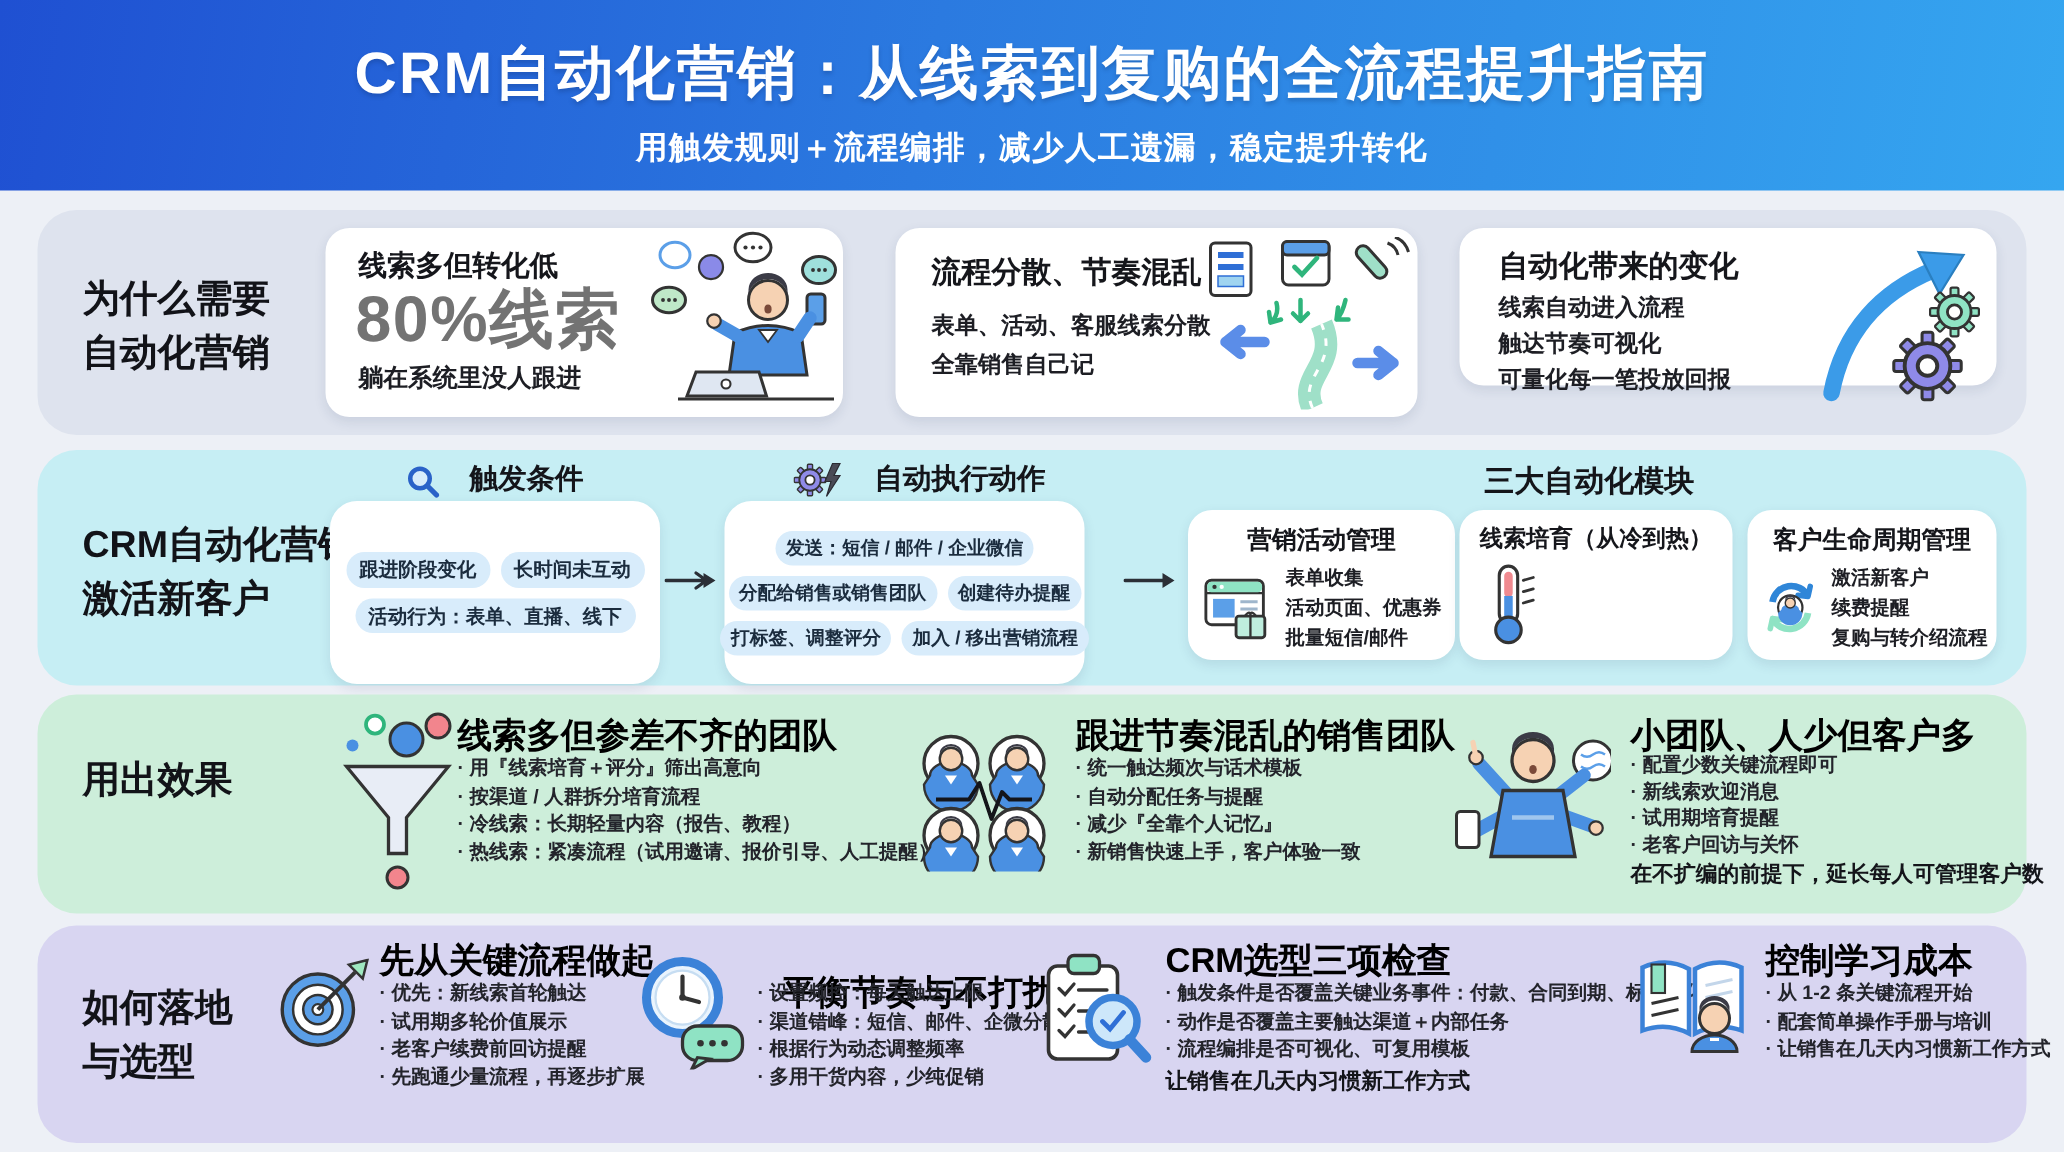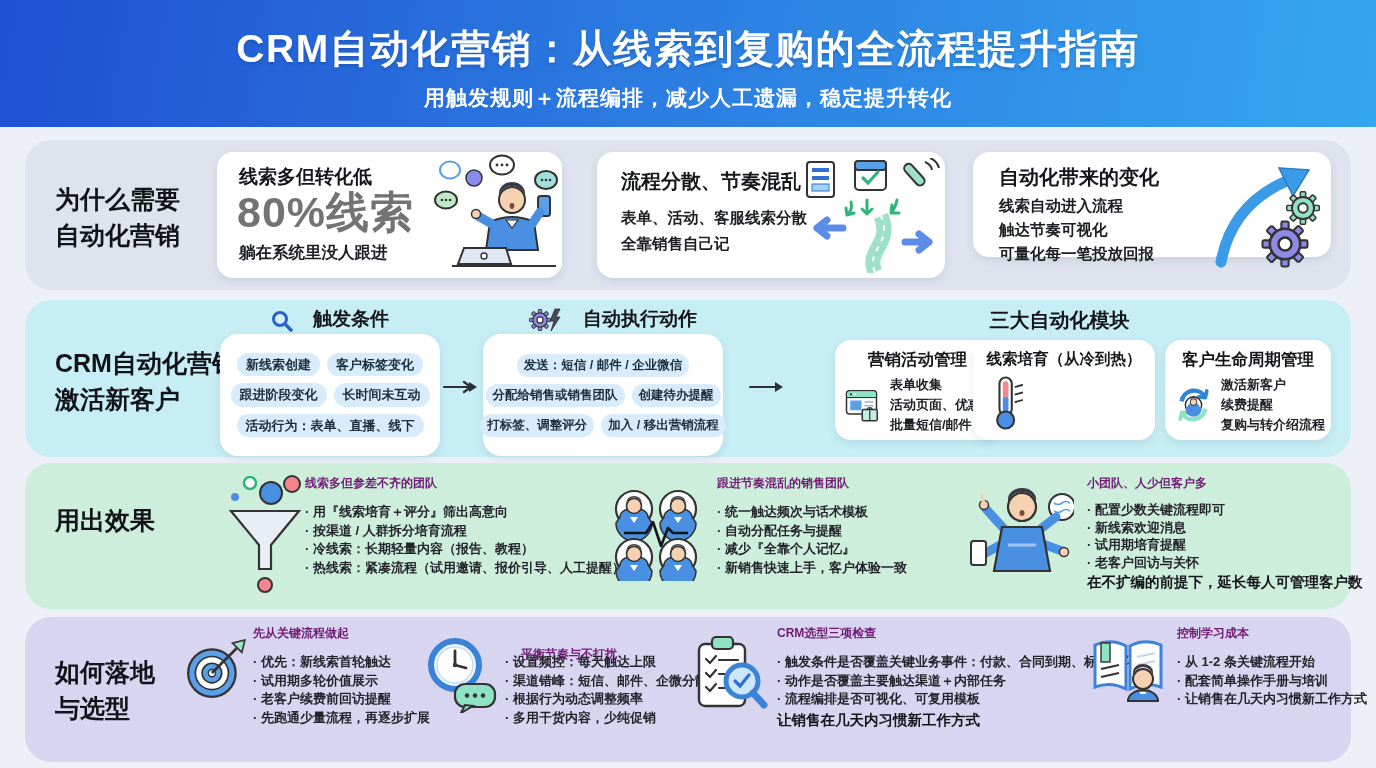--- a/index.html
+++ b/index.html
@@ -40,21 +40,21 @@
   .pillrow{display:flex;justify-content:center;gap:7px;}
   .pill{background:#d8ecfb;border-radius:14px;padding:4px 9px;font-size:13px;
     font-weight:800;color:#1b2c3e;white-space:nowrap;line-height:1.2;}
   .pill.sm{font-size:12.5px;padding:4px 7px;}
   .modcard{position:absolute;background:#fff;border-radius:16px;
     box-shadow:0 3px 8px rgba(30,50,90,.10);}
   .mod-title{margin-top:9px;text-align:center;font-size:16.5px;font-weight:900;white-space:nowrap;color:#15161b;}
   .mod-body{display:flex;align-items:center;gap:9px;padding:4px 6px 0 10px;}
   .mod-items div{font-size:13px;font-weight:800;line-height:20px;white-space:nowrap;color:#1d1e24;}
   
-  .g-title{position:absolute;font-size:12px;font-weight:900;color:#701a75;white-space:nowrap;}
+  .g-title{position:absolute;font-size:23px;font-weight:900;color:#000000;white-space:nowrap;}
   .bullets{position:absolute;}
   .bullet{font-size:13px;font-weight:700;color:#23242b;line-height:18.5px;white-space:nowrap;}
   .bullet::before{content:"·  ";font-weight:900;}
   .footline{position:absolute;font-size:14.5px;font-weight:900;color:#14151a;white-space:nowrap;}
   svg{display:block;}
 </style>
 </head>
 <body>
 
 <svg width="0" height="0" style="position:absolute">
@@ -177,24 +177,20 @@
 
   <div class="flow-head" style="left:195px;top:6px;width:220px;">
     <svg width="22" height="22" viewBox="0 0 22 22">
       <circle cx="9" cy="9" r="6.5" fill="#d8ecfb" stroke="#2a62c8" stroke-width="3"></circle>
       <path d="M14,14 L20,20" stroke="#2a62c8" stroke-width="3.5" stroke-linecap="round"></path>
     </svg>
     <span>触发条件</span>
   </div>
   <div class="pillcard" style="left:195px;top:34px;width:220px;height:110px;">
     <div class="pillrow">
-      <span class="pill">新线索创建</span>
-      <span class="pill">客户标签变化</span>
-    </div>
-    <div class="pillrow">
       <span class="pill">跟进阶段变化</span>
       <span class="pill">长时间未互动</span>
     </div>
     <div class="pillrow">
       <span class="pill">活动行为：表单、直播、线下</span>
     </div>
   </div>
 
   <svg class="abs" style="left:418px;top:80px;" width="36" height="14" viewBox="0 0 36 14">
     <path d="M1,7 L28,7 M28,7 l-7,-5 M28,7 l-7,5" fill="none" stroke="#2b2f36" stroke-width="2.2" stroke-linecap="round"></path>
@@ -224,21 +220,21 @@
 
   <svg class="abs" style="left:724px;top:80px;" width="36" height="14" viewBox="0 0 36 14">
     <path d="M1,7 L28,7" fill="none" stroke="#2b2f36" stroke-width="2.2" stroke-linecap="round"></path>
     <path d="M26,2 L34,7 L26,12 Z" fill="#2b2f36"></path>
   </svg>
 
   <div class="flow-head" style="left:767px;top:7px;width:535px;font-size:20px;">
     <span>三大自动化模块</span>
   </div>
 
-  <div class="modcard" style="left:810px;top:40px;width:165px;height:100px;">
+  <div class="modcard" style="left:767px;top:40px;width:178px;height:100px;">
     <div class="mod-title">营销活动管理</div>
     <div class="mod-body">
       <svg width="46" height="48" viewBox="0 0 48 48">
         <rect x="2" y="5" width="40" height="31" rx="4" fill="#fff" stroke="#333" stroke-width="2"></rect>
         <path d="M2,14 L42,14" stroke="#333" stroke-width="1.6"></path>
         <rect x="2.9" y="6" width="38.2" height="7.4" rx="3" fill="#8fe3c4"></rect>
         <circle cx="8" cy="9.7" r="1.5" fill="#333"></circle>
           <circle cx="13" cy="9.7" r="1.5" fill="#fff"></circle>
         <rect x="7" y="18" width="15" height="13" fill="#5b9fe8"></rect>
         <path d="M26,20 L38,20 M26,25 L38,25 M26,30 L34,30" stroke="#9fb6cc" stroke-width="2"></path>

